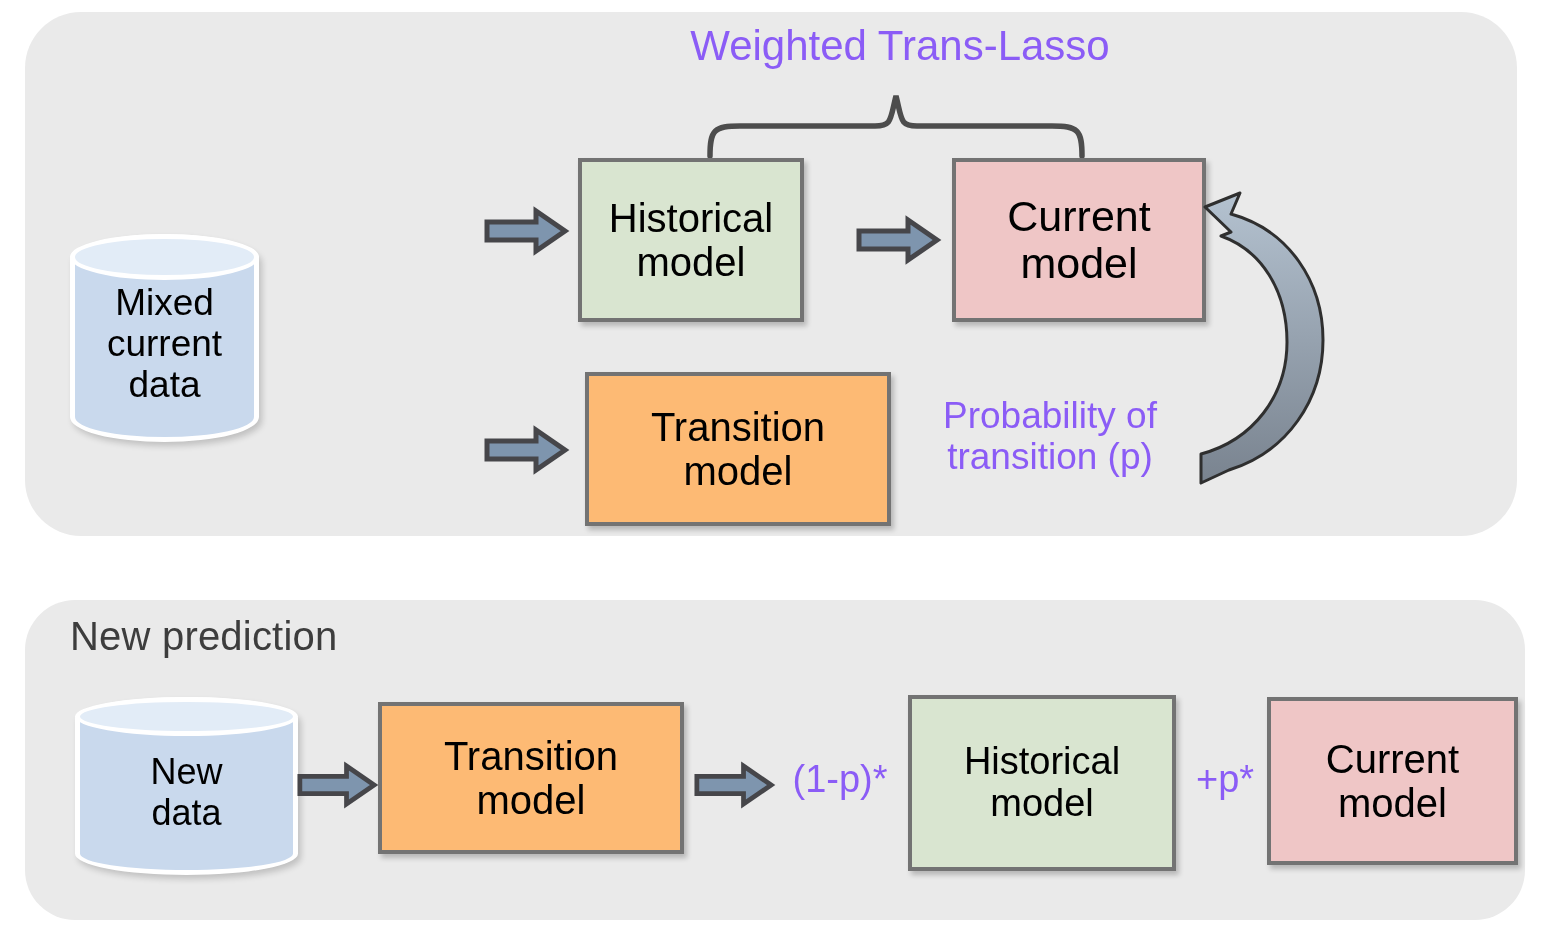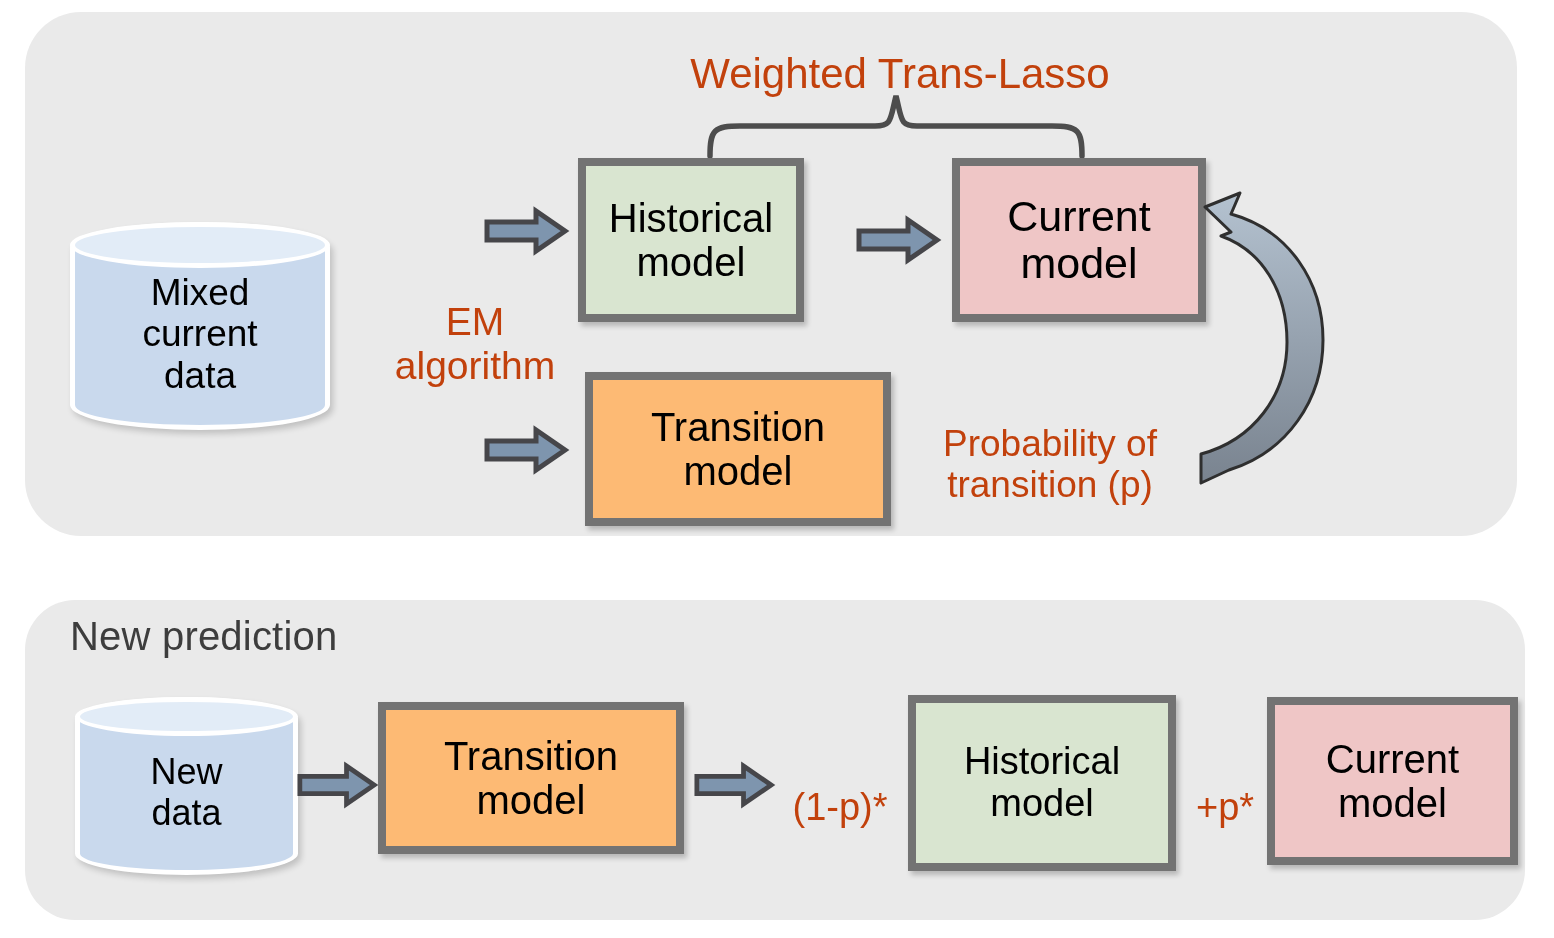--- a/index.html
+++ b/index.html
@@ -9,25 +9,25 @@
   .stage{position:absolute;inset:0;}
 
   
   .panel{position:absolute;background:#eaeaea;border-radius:56px;}
 
   
   .panel-title{position:absolute;color:#3d3d3d;white-space:nowrap;
                letter-spacing:.2px;}
 
   
-  .ftext{position:absolute;color:#c2410c;text-align:center;
-         line-height:1.12;white-space:pre-line;margin-top:28px;}
+  .ftext{position:absolute;color:#8b5cf6;text-align:center;
+         line-height:1.12;white-space:pre-line;}
 
   
-  .box{position:absolute;box-sizing:border-box;border:8px solid #737373;
+  .box{position:absolute;box-sizing:border-box;border:4px solid #737373;
        display:flex;align-items:center;justify-content:center;
        text-align:center;color:#000;line-height:1.1;white-space:pre-line;
        box-shadow:3px 4px 5px rgba(0,0,0,.22);}
   .box.green{background:#d9e5d0;}
   .box.pink {background:#efc6c6;}
   .box.blue {background:#fdba74;}
 
   
   .cyl{position:absolute;}
   .cyl .body{position:absolute;left:0;right:0;top:0;bottom:0;
@@ -52,30 +52,28 @@
   <div class="panel" style="left:25px;top:12px;width:1492px;height:524px;"></div>
 
 
   <div class="ftext" style="left:600px;top:22px;width:600px;font-size:42px;">Weighted Trans-Lasso</div>
 
   <svg class="svgl" style="left:700px;top:90px;" width="400" height="70" viewBox="0 0 400 70">
     <path d="M10 66 C10 40 14 36 40 36 L175 36 C192 36 190 30 196 6
              C202 30 200 36 217 36 L352 36 C378 36 382 40 382 66" fill="none" stroke="#4d4d4d" stroke-width="5.5" stroke-linecap="round"></path>
   </svg>
 
-  <div class="cyl" style="left:70px;top:222px;width:260px;height:208px;">
+  <div class="cyl" style="left:70px;top:234px;width:189px;height:208px;">
     <div class="body"></div>
     <div class="top"></div>
     <div class="label" style="font-size:37px;">Mixed
 current
 data</div>
   </div>
 
-  <div class="ftext" style="left:330px;top:272px;width:290px;font-size:39px;">EM
-algorithm</div>
 
   <svg class="svgl" style="left:484px;top:208px;" width="84" height="46" viewBox="0 0 84 46">
     <path d="M3 14 L52 14 L52 3 L81 23 L52 43 L52 32 L3 32 Z" fill="#7e95ae" stroke="#46464a" stroke-width="5" stroke-linejoin="miter"></path>
   </svg>
 
   <svg class="svgl" style="left:484px;top:427px;" width="84" height="46" viewBox="0 0 84 46">
     <path d="M3 14 L52 14 L52 3 L81 23 L52 43 L52 32 L3 32 Z" fill="#7e95ae" stroke="#46464a" stroke-width="5" stroke-linejoin="miter"></path>
   </svg>
 
   <div class="box green" style="left:578px;top:158px;width:226px;height:164px;font-size:40px;">Historical

